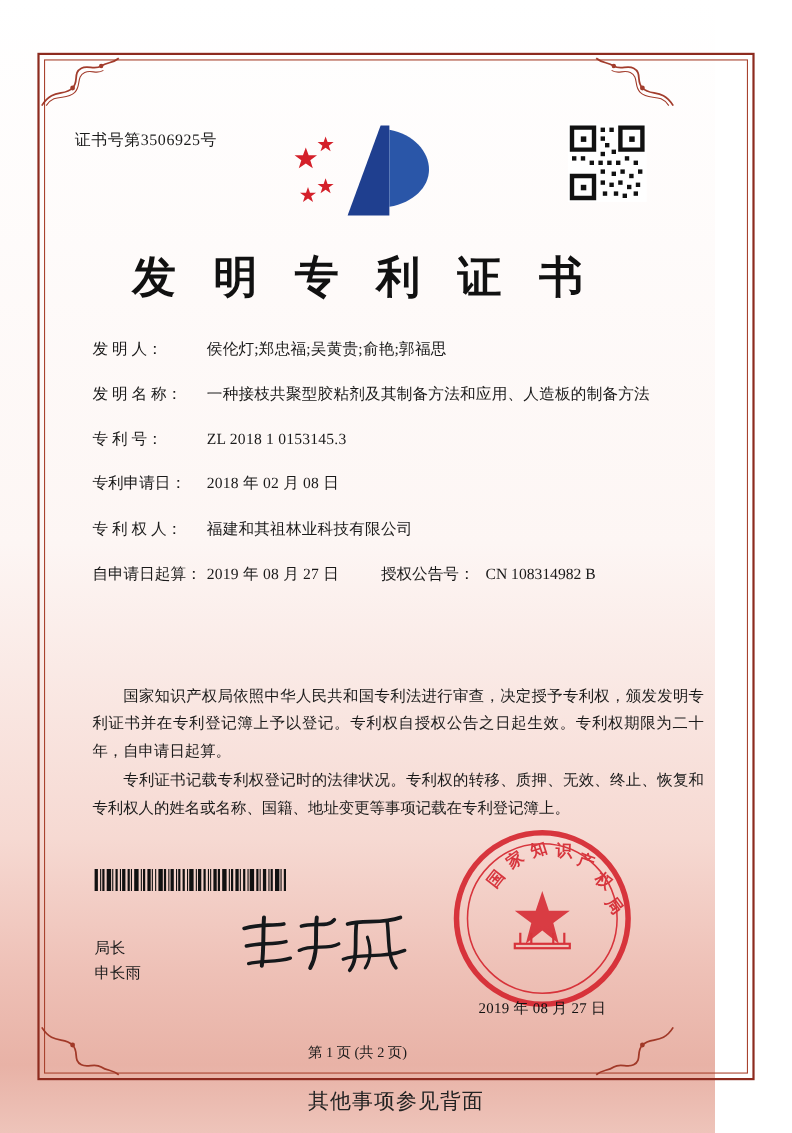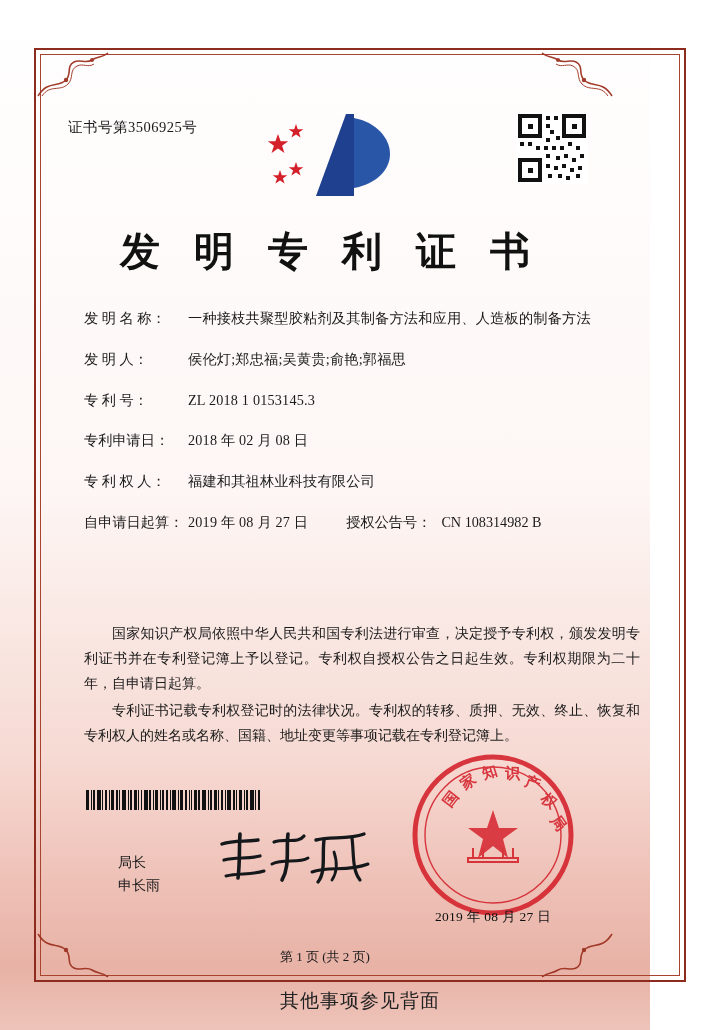--- a/index.html
+++ b/index.html
@@ -153,21 +153,20 @@
     background: #111;
     margin-right: 1.6px;
   }
 
   
   .sig-label {
     position: absolute;
     left: 86px; top: 852px;
     font-size: 14px;
     line-height: 1.62;
-    margin-left: 32px;
   }
   .signature {
     position: absolute;
     left: 212px; top: 828px;
     width: 176px; height: 62px;
     color: #15181b;
   }
   .signature svg { display: block; }
 
   
@@ -295,26 +294,26 @@
         <polygon points="46,54 47.8,59.2 53.3,59.2 48.9,62.4 50.6,67.6 46,64.4 41.4,67.6 43.1,62.4 38.7,59.2 44.2,59.2"></polygon>
         <polygon points="30,62 31.8,67.2 37.3,67.2 32.9,70.4 34.6,75.6 30,72.4 25.4,75.6 27.1,70.4 22.7,67.2 28.2,67.2"></polygon>
       </g>
     </svg>
   </div>
 
   <div class="main-title">发 明 专 利 证 书</div>
 
   <div class="fields">
     <div class="field-row">
+      <span class="field-label">发 明 人：</span>
+      <span class="field-value">侯伦灯;郑忠福;吴黄贵;俞艳;郭福思</span>
+    </div>
+    <div class="field-row">
       <span class="field-label">发 明 名 称：</span>
       <span class="field-value">一种接枝共聚型胶粘剂及其制备方法和应用、人造板的制备方法</span>
-    </div>
-    <div class="field-row">
-      <span class="field-label">发 明 人：</span>
-      <span class="field-value">侯伦灯;郑忠福;吴黄贵;俞艳;郭福思</span>
     </div>
     <div class="field-row">
       <span class="field-label">专 利 号：</span>
       <span class="field-value">ZL 2018 1 0153145.3</span>
     </div>
     <div class="field-row">
       <span class="field-label">专利申请日：</span>
       <span class="field-value">2018 年 02 月 08 日</span>
     </div>
     <div class="field-row">

